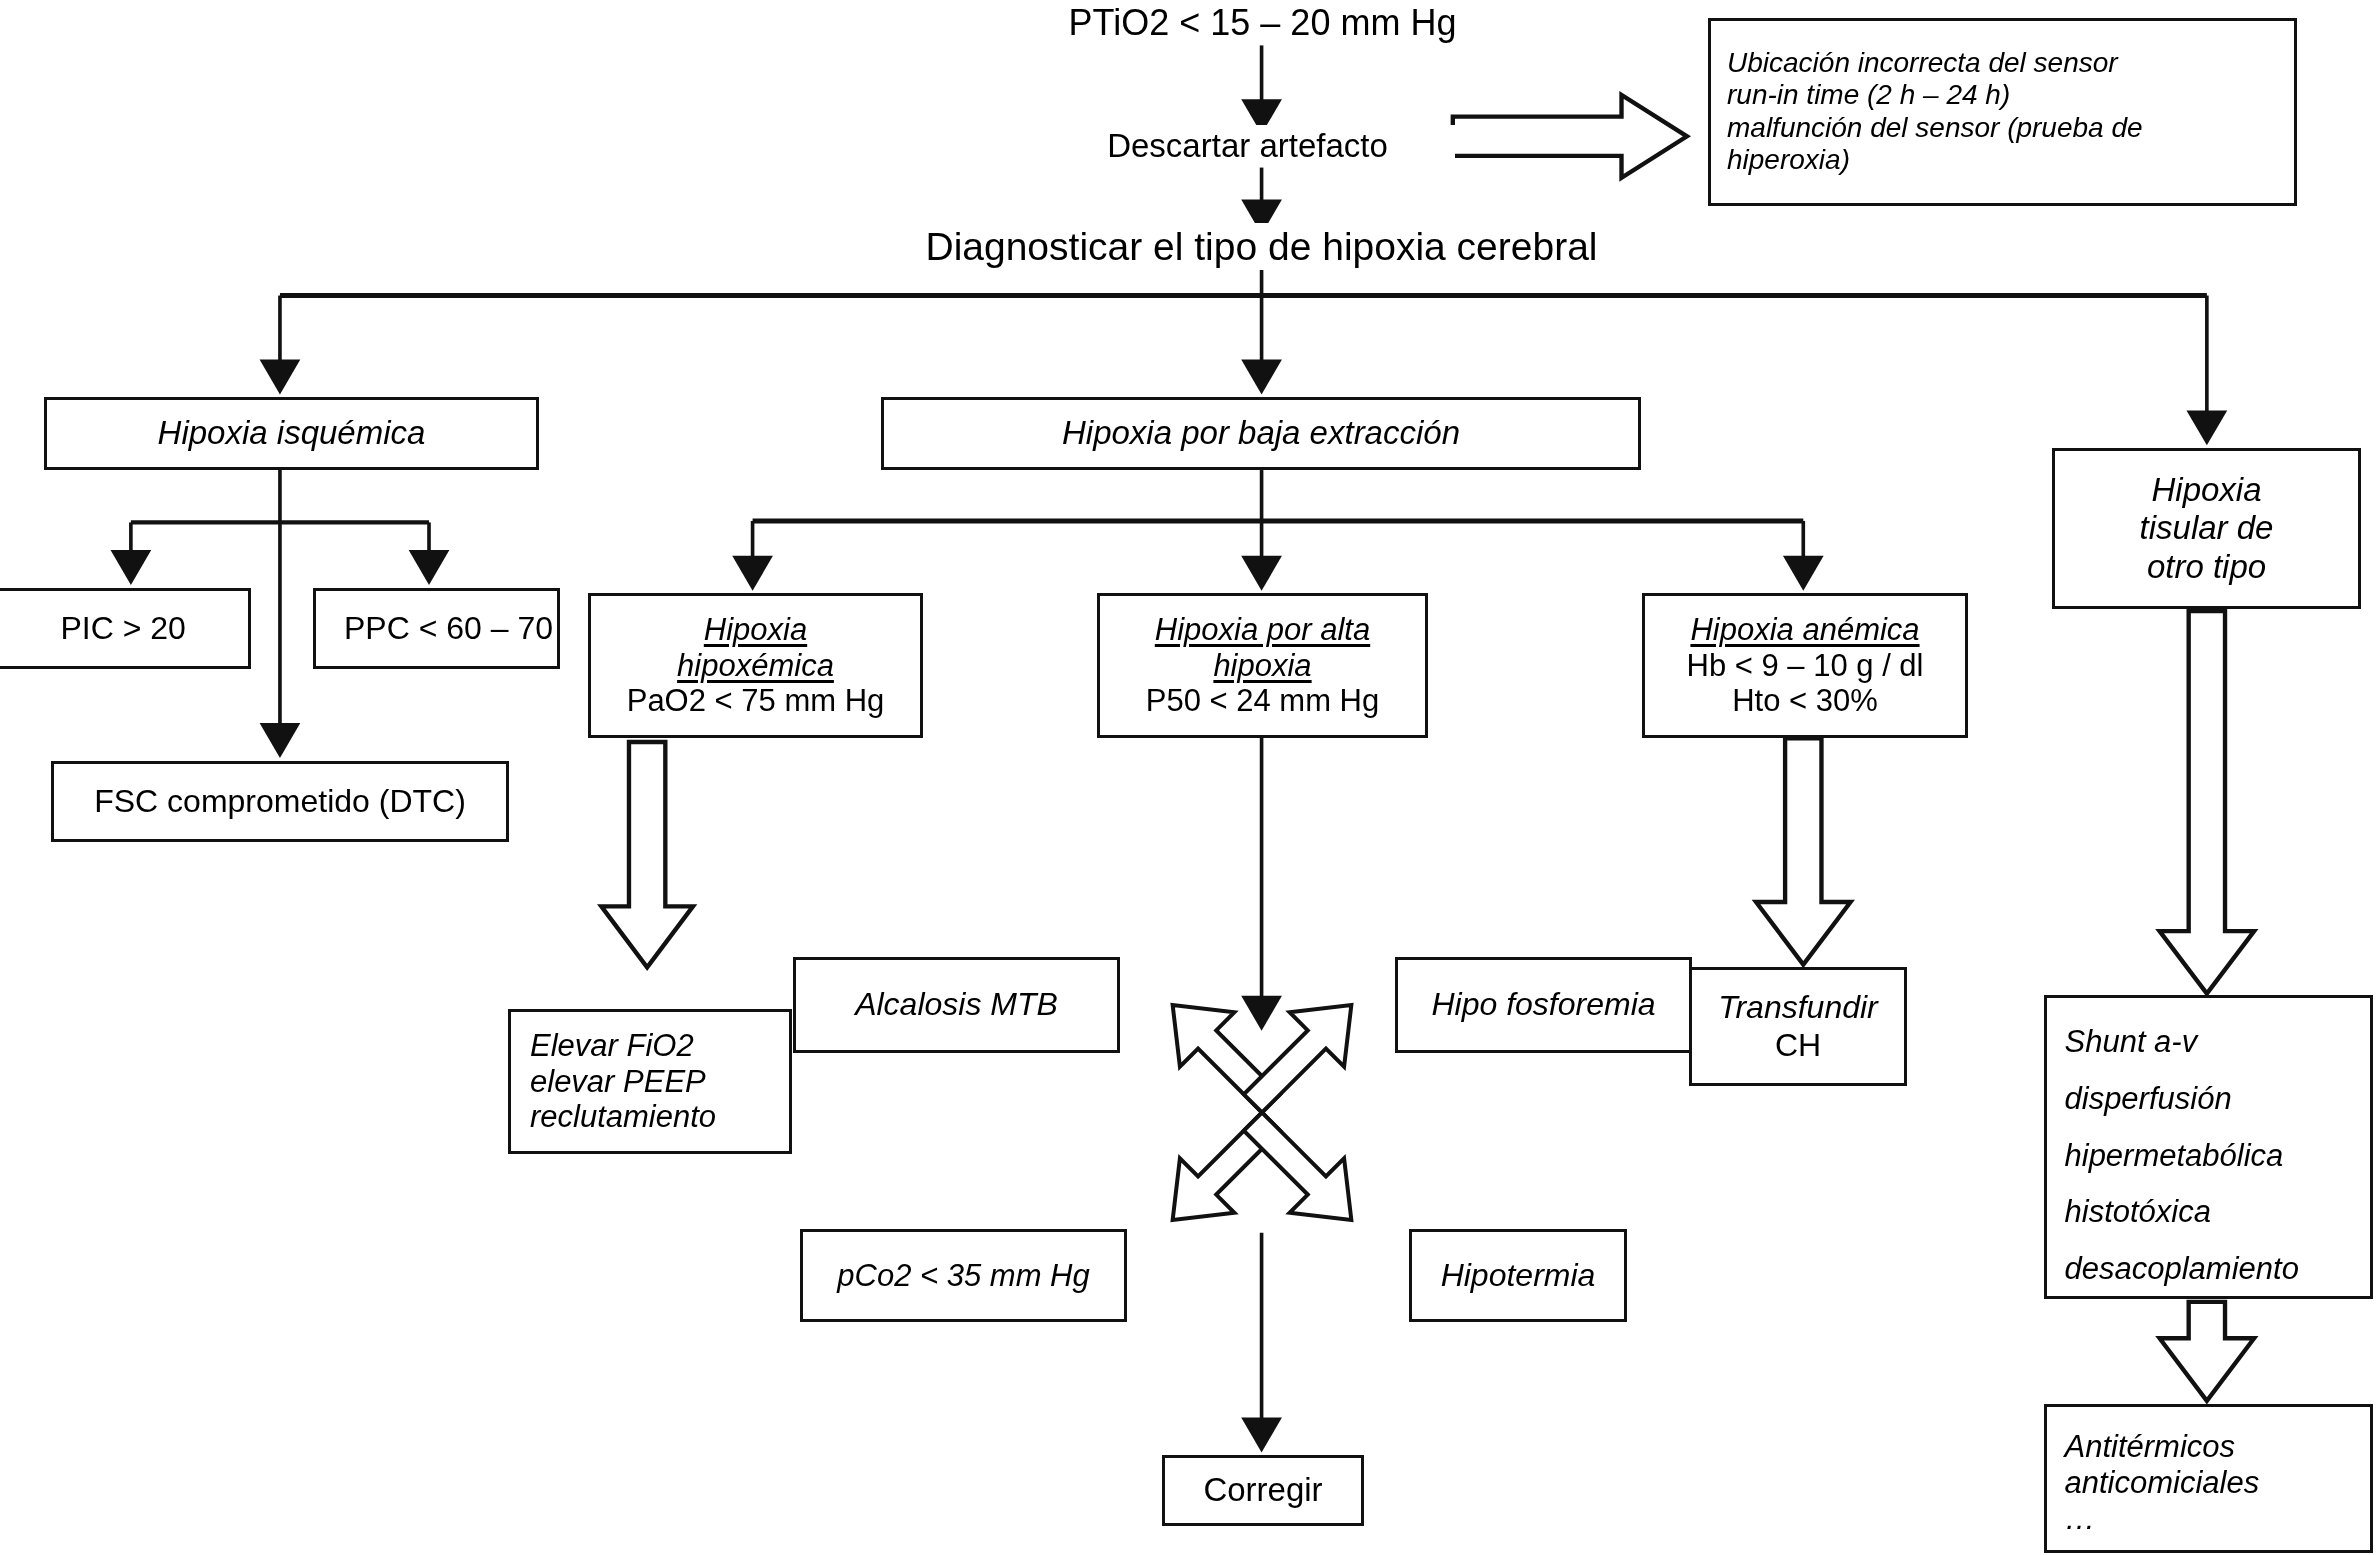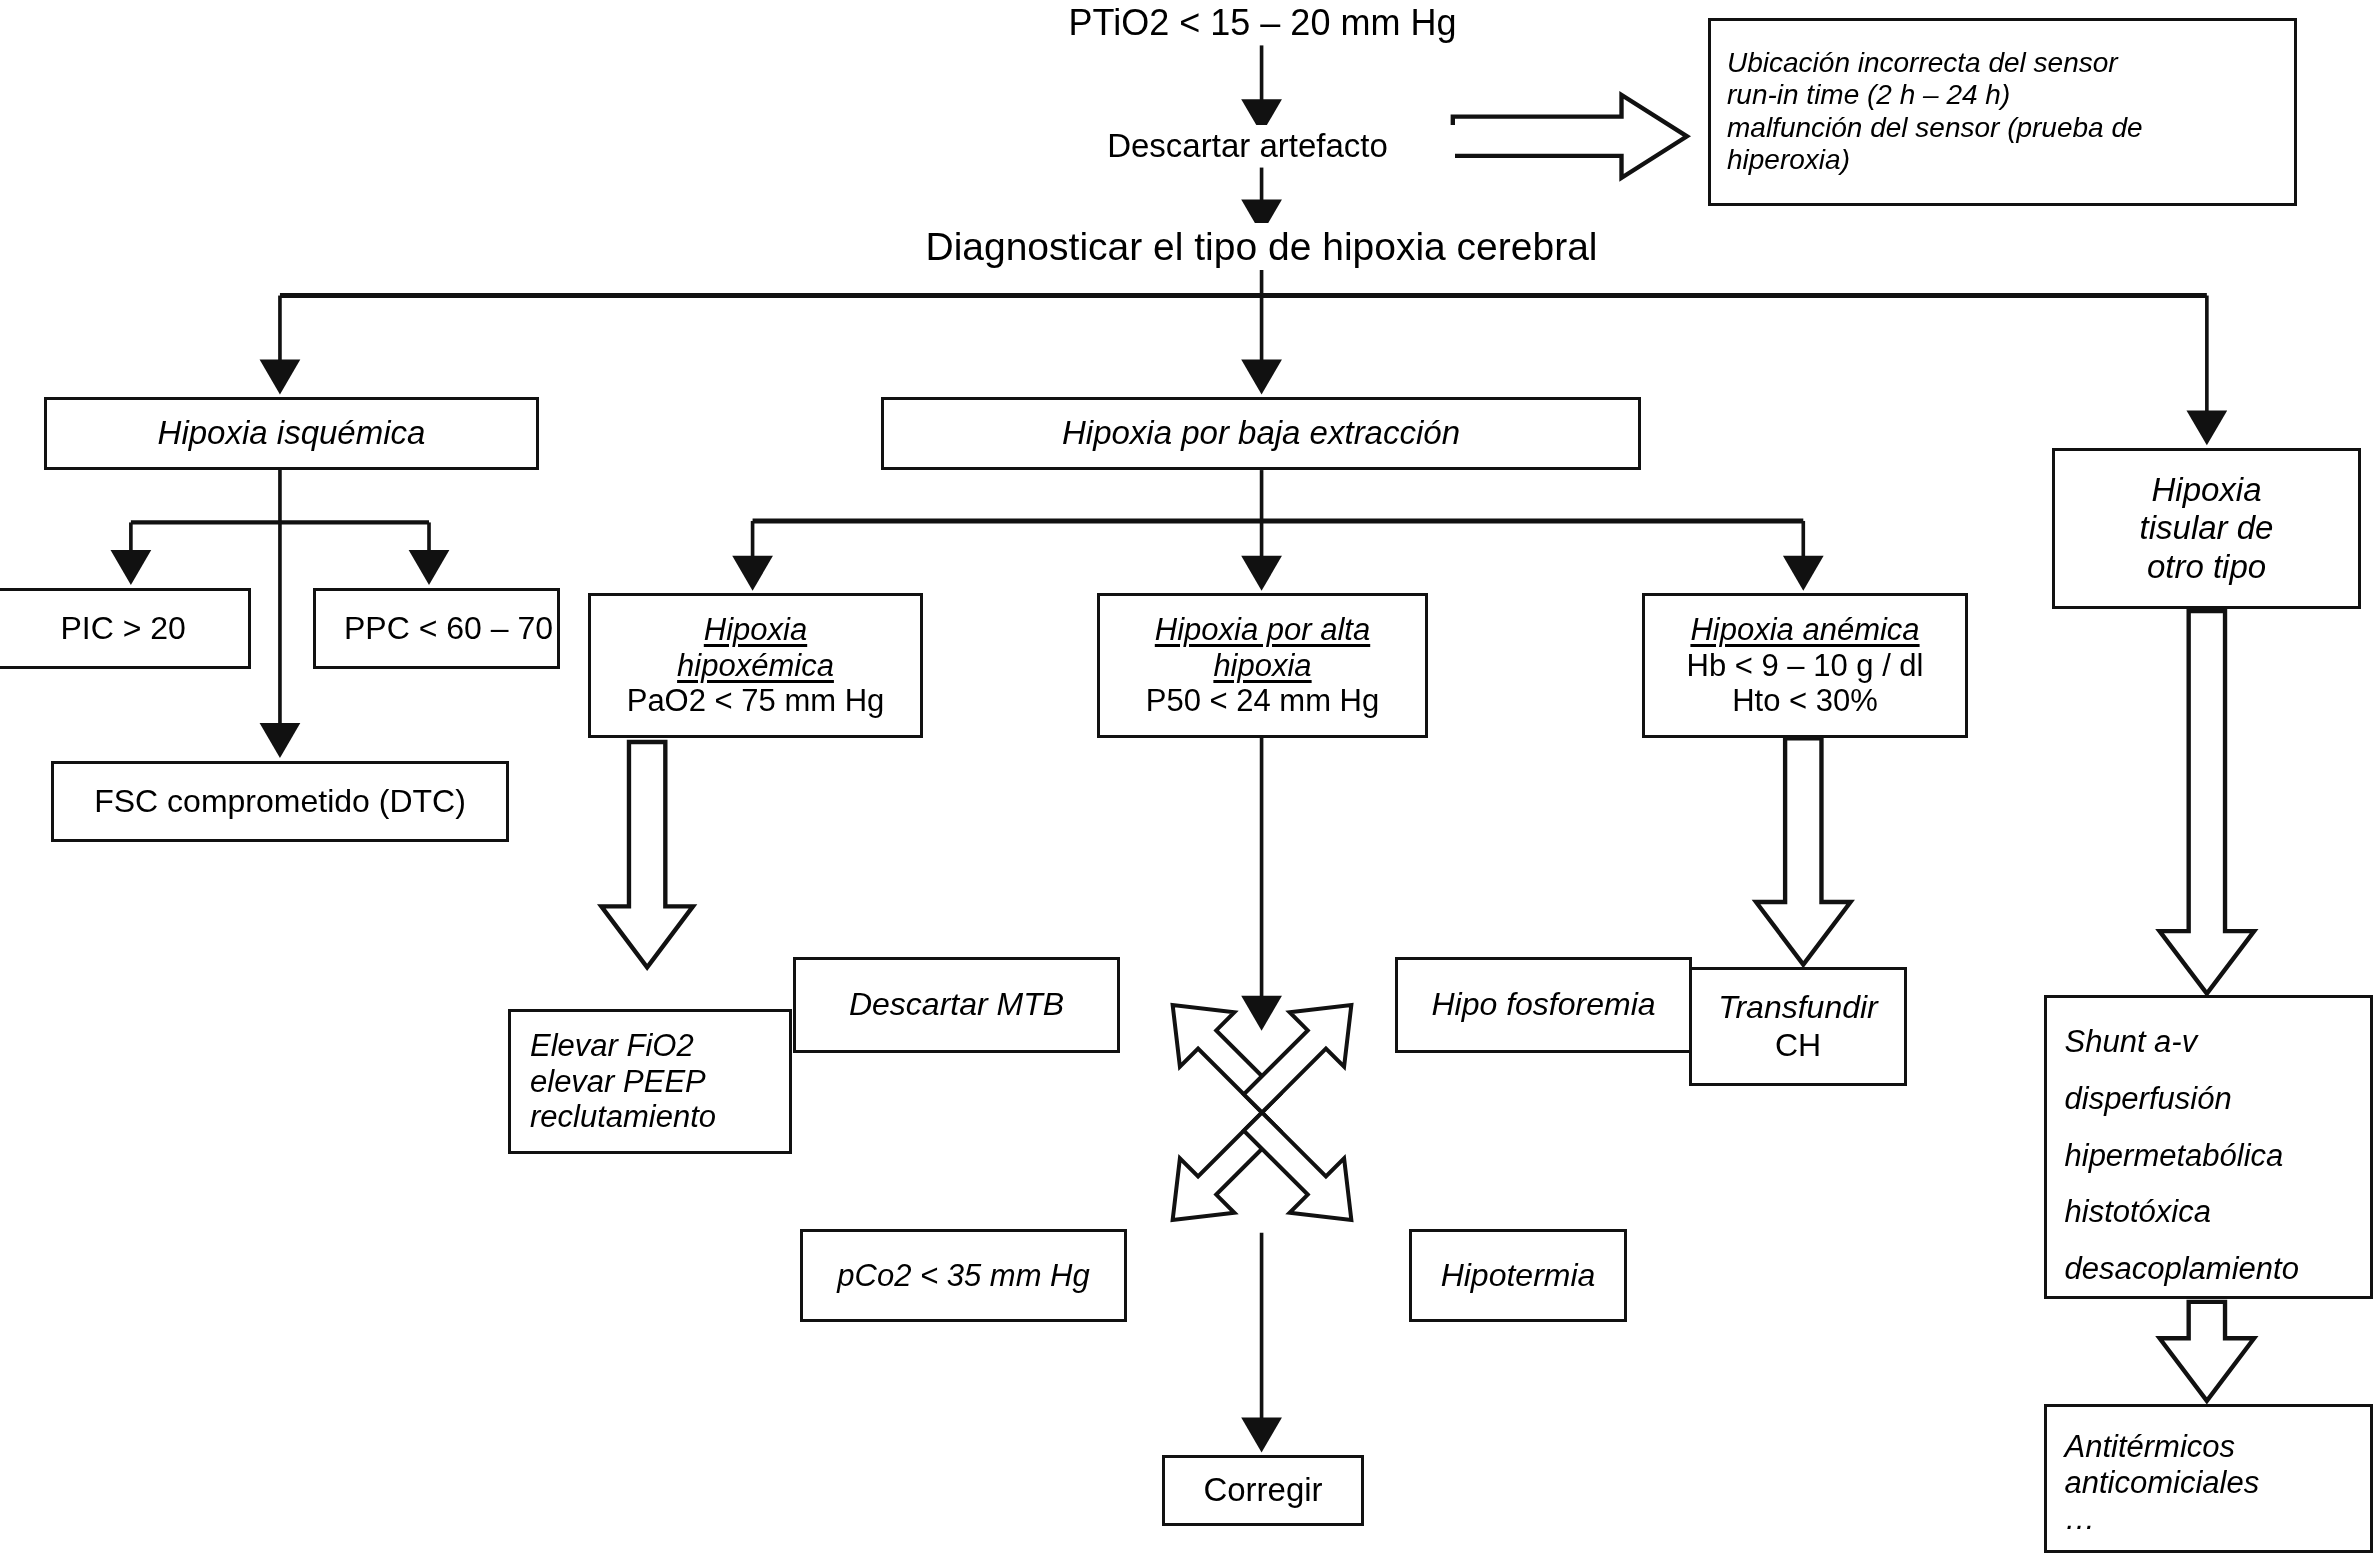--- a/index.html
+++ b/index.html
@@ -161,21 +161,21 @@
     <span class="ln">Hto &lt; 30%</span>
   </div>
 
   <div class="node boxed al-left" style="left:508px;top:1009px;width:284px;height:145px;font-size:31px;padding:7.3px 19px;">
     <span class="lnw ital">Elevar FiO2</span>
     <span class="lnw ital">elevar PEEP</span>
     <span class="lnw ital">reclutamiento</span>
   </div>
 
   <div class="node boxed al-ctr" style="left:793px;top:957px;width:327px;height:96px;font-size:32px;">
-    <span class="ln ital">Descartar MTB</span>
+    <span class="ln ital">Alcalosis MTB</span>
   </div>
 
   <div class="node boxed al-ctr" style="left:1395px;top:957px;width:297px;height:96px;font-size:32px;">
     <span class="ln ital">Hipo fosforemia</span>
   </div>
 
   <div class="node boxed al-ctr" style="left:800px;top:1229px;width:327px;height:93px;font-size:31px;">
     <span class="ln ital">pCo2 &lt; 35 mm Hg</span>
   </div>
 

